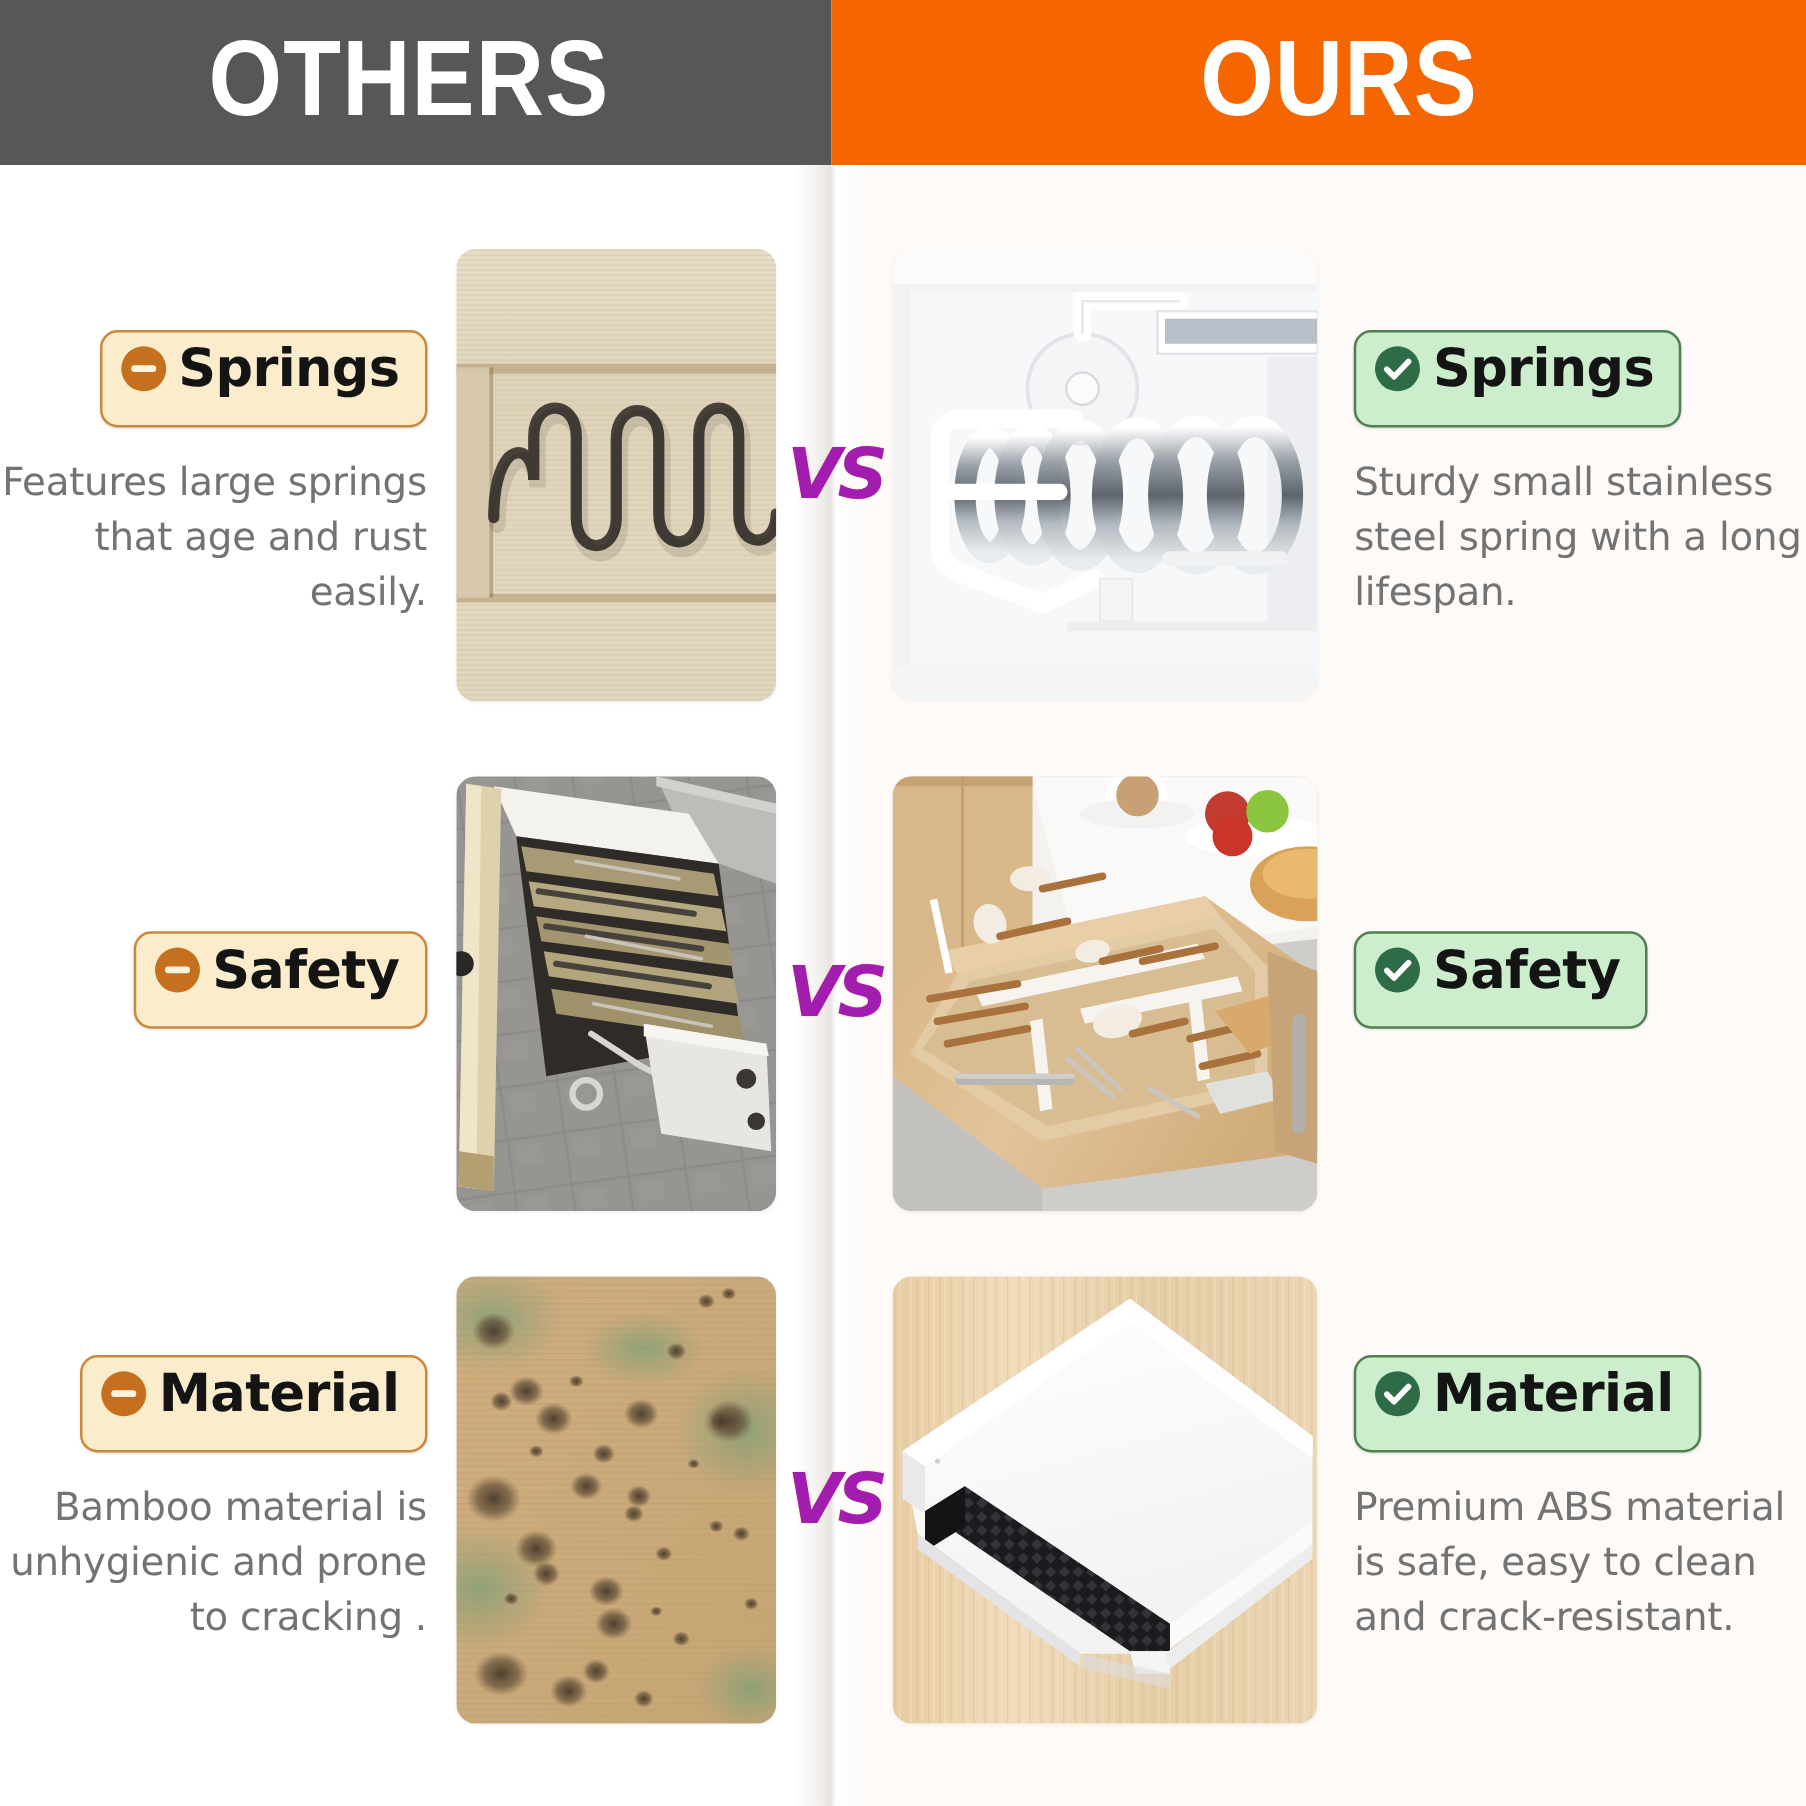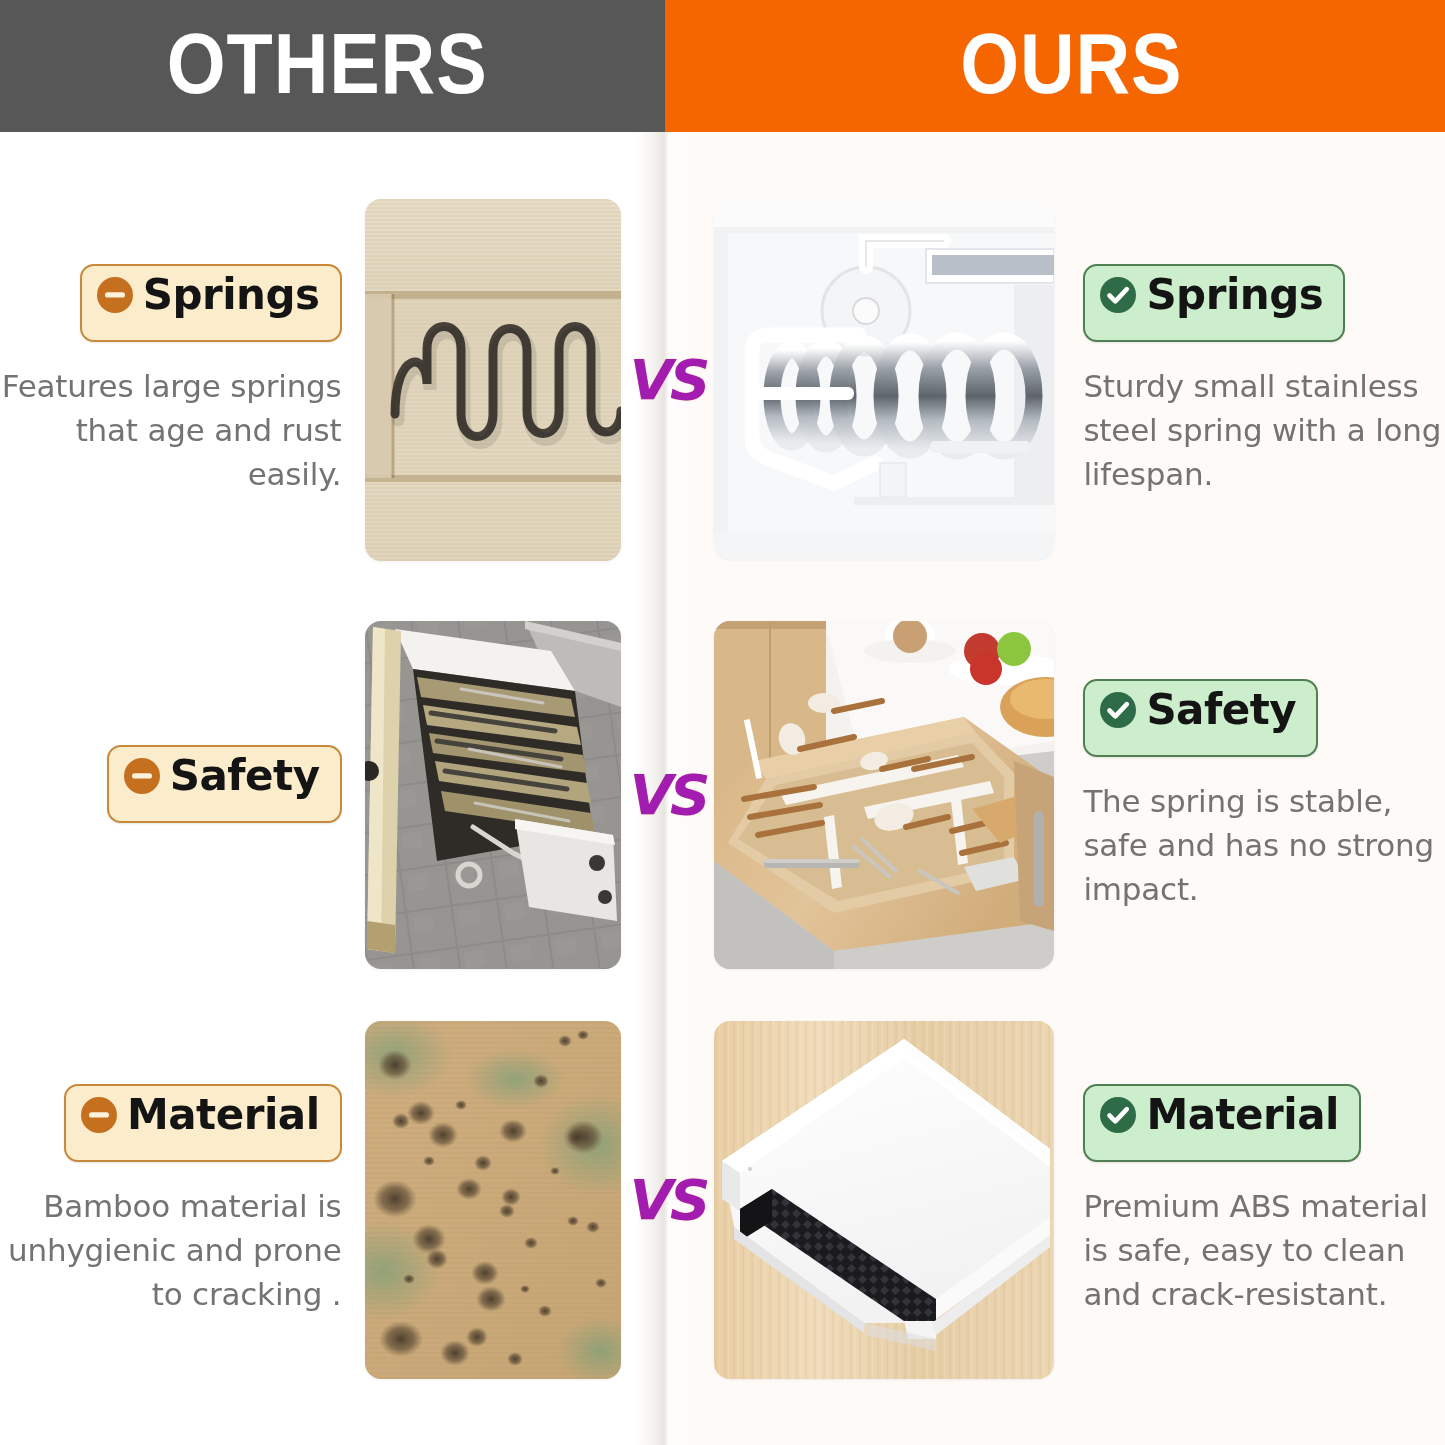--- a/index.html
+++ b/index.html
@@ -452,21 +452,20 @@
     <div class="text-col right">
       <div class="badge pos">
         <span class="icon-circle">
           <svg viewBox="0 0 38 38">
               <circle cx="19" cy="19" r="18" fill="#2e6b47"></circle>
             <path d="M10.5 19.5 L16.3 25.3 L27.8 13.2" fill="none" stroke="#ffffff" stroke-width="4.6" stroke-linecap="round" stroke-linejoin="round"></path>
             </svg>
         </span>
         <span class="badge-label">Safety</span>
       </div>
-      <div class="desc">The spring is stable, safe and has no strong impact.</div>
     </div>
   </div>
 
   <div class="row" id="row-2">
 
     <div class="text-col left">
       <div class="badge neg">
         <span class="icon-circle">
           <svg viewBox="0 0 38 38">
               <circle cx="19" cy="19" r="18" fill="#c4701f"></circle>

